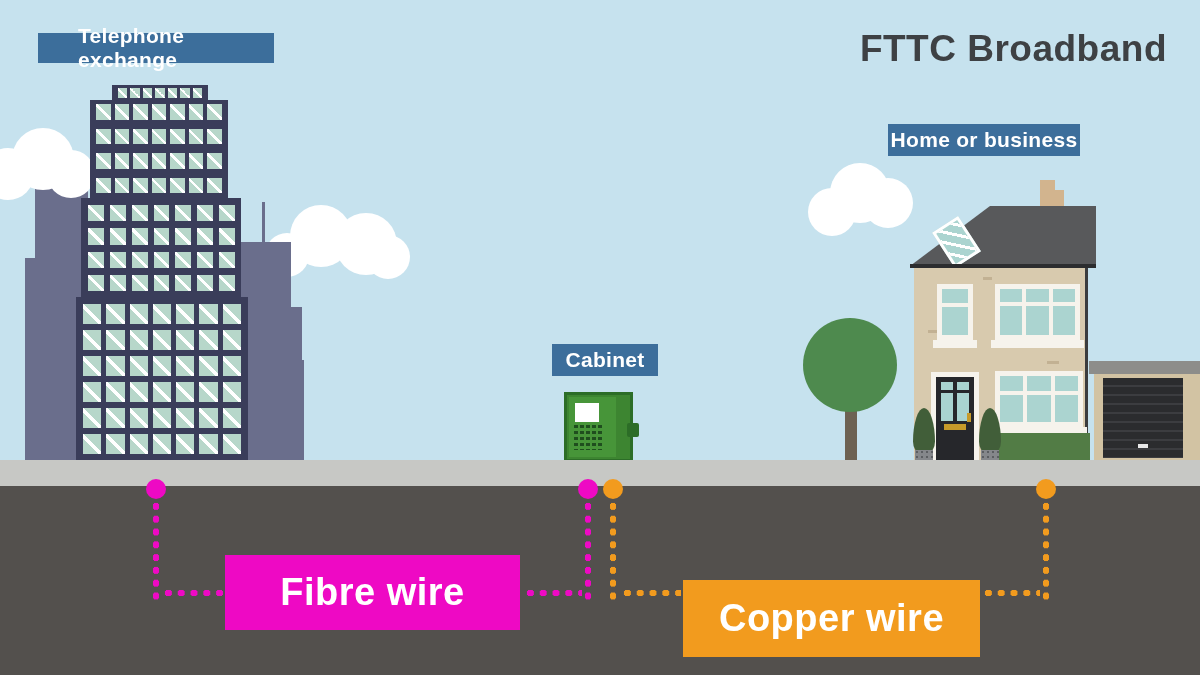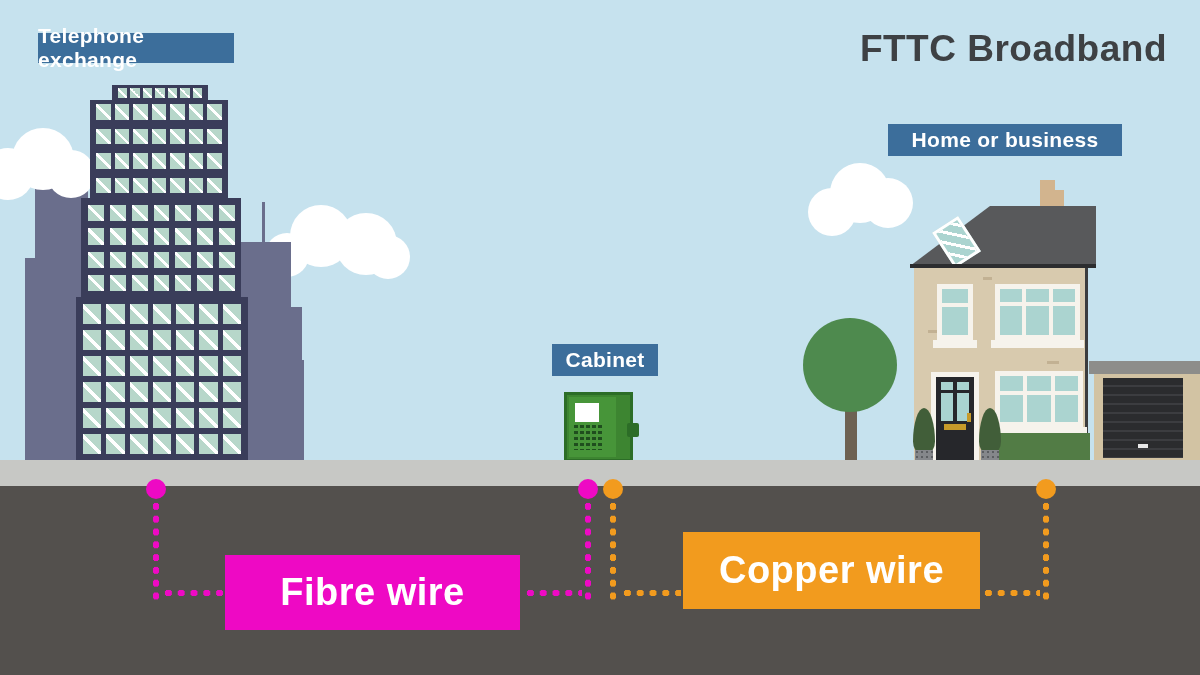--- a/index.html
+++ b/index.html
@@ -89,27 +89,27 @@
   .vdots, .hdots { position:absolute; }
   .vdots { width:8px; height:100px; background-size:8px 12.8px; background-repeat:repeat; }
   .hdots { height:8px; background-size:12.8px 8px; background-repeat:repeat; }
   .vdots.fibre { background-image:radial-gradient(circle 3.4px at 4px 6.4px, var(--fibre,#ee09c4) 98%, transparent); }
   .vdots.copper{ background-image:radial-gradient(circle 3.4px at 4px 6.4px, var(--copper,#f29b1e) 98%, transparent); }
   .hdots.fibre { background-image:radial-gradient(circle 3.4px at 6.4px 4px, var(--fibre,#ee09c4) 98%, transparent); }
   .hdots.copper{ background-image:radial-gradient(circle 3.4px at 6.4px 4px, var(--copper,#f29b1e) 98%, transparent); }
   .cable-box { position:absolute; color:#fff; font-weight:700; font-size:38px; letter-spacing:0.5px;
                display:flex; align-items:center; justify-content:center; }
   .fibre-box  { left:225px; top:555px; width:295px; height:75px; background:var(--fibre,#ee09c4); }
-  .copper-box { left:683px; top:532px; width:297px; height:77px; background:var(--copper,#f29b1e);align-items:center; }
+  .copper-box { left:683px; top:580px; width:297px; height:77px; background:var(--copper,#f29b1e);align-items:center; }
 
   
   .blabel { position:absolute; background:var(--label_bg,#3c6e9b); color:#fff; font-weight:700;
             font-size:21px; letter-spacing:0.3px; display:flex; align-items:center; justify-content:center; }
-  .lbl-exchange { left:38px; top:33px; width:196px; height:30px; }
-  .lbl-home     { left:888px; top:124px; width:234px; height:32px; }
+  .lbl-exchange { left:38px; top:33px; width:196px; height:30px;padding-left:40px; }
+  .lbl-home     { left:888px; top:124px; width:192px; height:32px; }
   .lbl-cabinet  { left:552px; top:344px; width:106px; height:32px; }
   .title { position:absolute; left:700px; top:28px; width:467px; text-align:right;
            font-size:37px; font-weight:700; color:var(--title_text,#3e4144); letter-spacing:0.5px; }
 </style>
 </head>
 <body>
 
 <div class="stage">
 
   <div class="abs" style="left:265px;top:205px;width:145px;height:75px;">

